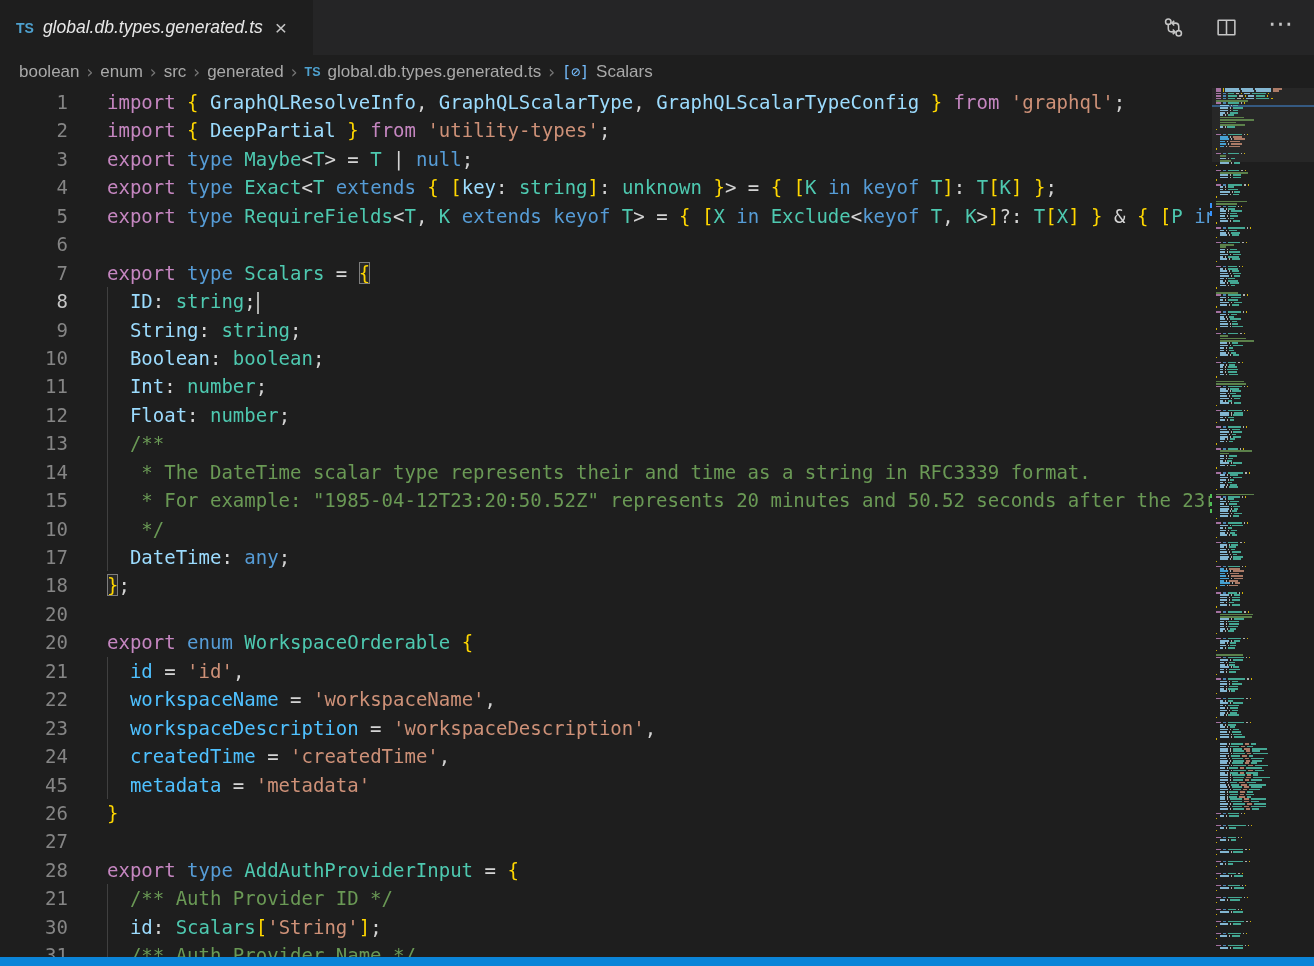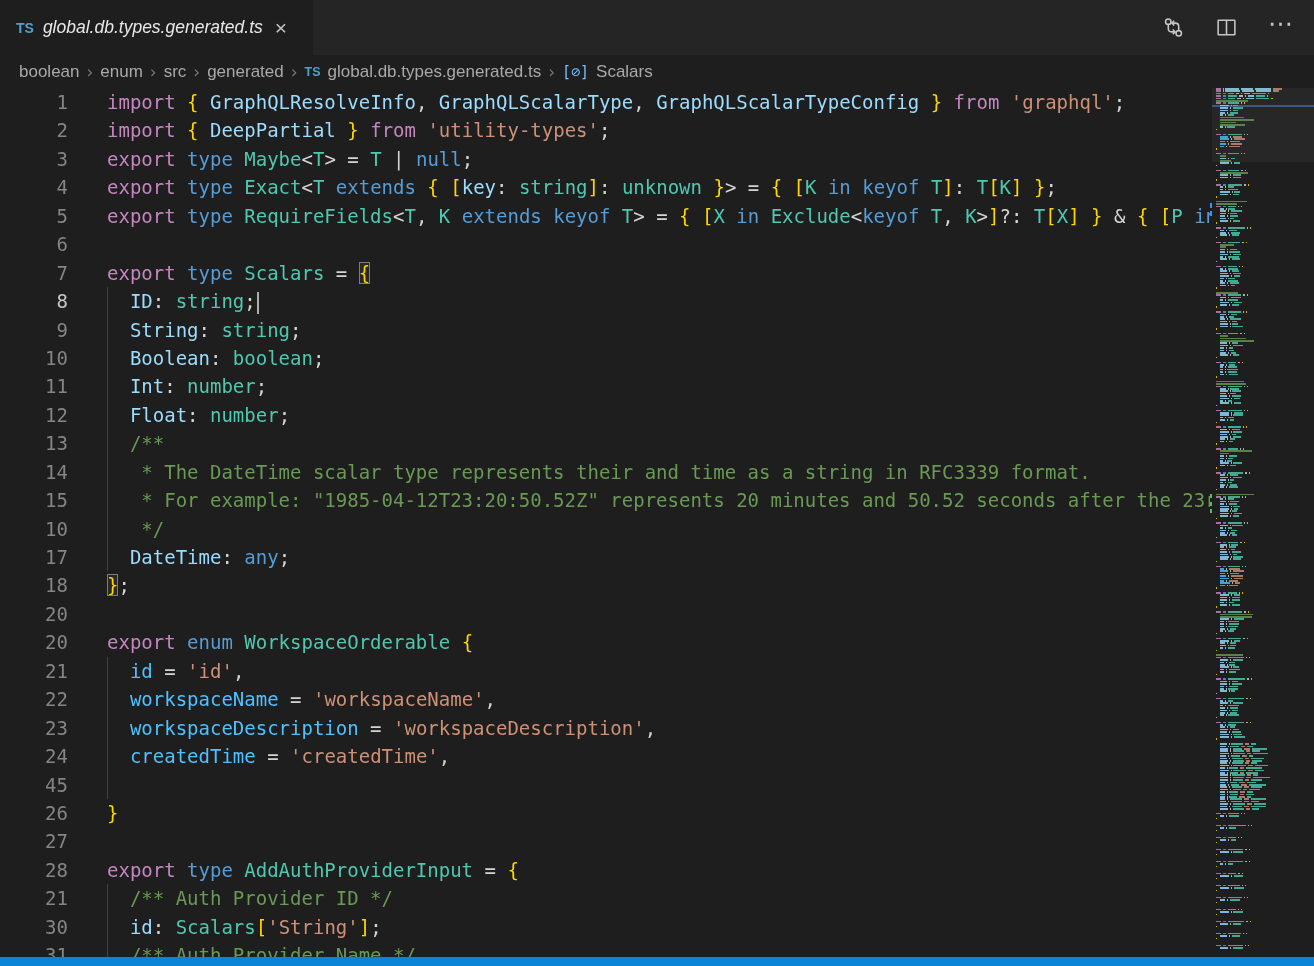--- a/index.html
+++ b/index.html
@@ -120,21 +120,21 @@
       <div class="line"><div class="ln">15</div><div class="guide"></div><div class="code"><span class="tk" style="color: rgb(106, 153, 85);">   * For example: "1985-04-12T23:20:50.52Z" represents 20 minutes and 50.52 seconds after the 23rd</span></div></div>
       <div class="line"><div class="ln">10</div><div class="guide"></div><div class="code"><span class="tk" style="color: rgb(106, 153, 85);">   */</span></div></div>
       <div class="line"><div class="ln">17</div><div class="guide"></div><div class="code"><span class="tk" style="color: rgb(212, 212, 212);">  </span><span class="tk" style="color: rgb(156, 220, 254);">DateTime</span><span class="tk" style="color: rgb(212, 212, 212);">: </span><span class="tk" style="color: rgb(86, 156, 214);">any</span><span class="tk" style="color: rgb(212, 212, 212);">;</span></div></div>
       <div class="line"><div class="ln">18</div><div class="code"><span class="tk match" style="color: rgb(255, 215, 0);">}</span><span class="tk" style="color: rgb(212, 212, 212);">;</span></div></div>
       <div class="line"><div class="ln">20</div><div class="code"></div></div>
       <div class="line"><div class="ln">20</div><div class="code"><span class="tk" style="color: rgb(197, 134, 192);">export </span><span class="tk" style="color: rgb(86, 156, 214);">enum </span><span class="tk" style="color: rgb(78, 201, 176);">WorkspaceOrderable</span><span class="tk" style="color: rgb(212, 212, 212);"> </span><span class="tk" style="color: rgb(255, 215, 0);">{</span></div></div>
       <div class="line"><div class="ln">21</div><div class="guide"></div><div class="code"><span class="tk" style="color: rgb(212, 212, 212);">  </span><span class="tk" style="color: rgb(79, 193, 255);">id</span><span class="tk" style="color: rgb(212, 212, 212);"> = </span><span class="tk" style="color: rgb(206, 145, 120);">'id'</span><span class="tk" style="color: rgb(212, 212, 212);">,</span></div></div>
       <div class="line"><div class="ln">22</div><div class="guide"></div><div class="code"><span class="tk" style="color: rgb(212, 212, 212);">  </span><span class="tk" style="color: rgb(79, 193, 255);">workspaceName</span><span class="tk" style="color: rgb(212, 212, 212);"> = </span><span class="tk" style="color: rgb(206, 145, 120);">'workspaceName'</span><span class="tk" style="color: rgb(212, 212, 212);">,</span></div></div>
       <div class="line"><div class="ln">23</div><div class="guide"></div><div class="code"><span class="tk" style="color: rgb(212, 212, 212);">  </span><span class="tk" style="color: rgb(79, 193, 255);">workspaceDescription</span><span class="tk" style="color: rgb(212, 212, 212);"> = </span><span class="tk" style="color: rgb(206, 145, 120);">'workspaceDescription'</span><span class="tk" style="color: rgb(212, 212, 212);">,</span></div></div>
       <div class="line"><div class="ln">24</div><div class="guide"></div><div class="code"><span class="tk" style="color: rgb(212, 212, 212);">  </span><span class="tk" style="color: rgb(79, 193, 255);">createdTime</span><span class="tk" style="color: rgb(212, 212, 212);"> = </span><span class="tk" style="color: rgb(206, 145, 120);">'createdTime'</span><span class="tk" style="color: rgb(212, 212, 212);">,</span></div></div>
-      <div class="line"><div class="ln">45</div><div class="guide"></div></div>
+      <div class="line"><div class="ln">45</div><div class="guide"></div><div class="code"><span class="tk" style="color: rgb(212, 212, 212);">  </span><span class="tk" style="color: rgb(79, 193, 255);">metadata</span><span class="tk" style="color: rgb(212, 212, 212);"> = </span><span class="tk" style="color: rgb(206, 145, 120);">'metadata'</span></div></div>
       <div class="line"><div class="ln">26</div><div class="code"><span class="tk" style="color: rgb(255, 215, 0);">}</span></div></div>
       <div class="line"><div class="ln">27</div><div class="code"></div></div>
       <div class="line"><div class="ln">28</div><div class="code"><span class="tk" style="color: rgb(197, 134, 192);">export </span><span class="tk" style="color: rgb(86, 156, 214);">type </span><span class="tk" style="color: rgb(78, 201, 176);">AddAuthProviderInput</span><span class="tk" style="color: rgb(212, 212, 212);"> = </span><span class="tk" style="color: rgb(255, 215, 0);">{</span></div></div>
       <div class="line"><div class="ln">21</div><div class="guide"></div><div class="code"><span class="tk" style="color: rgb(106, 153, 85);">  /** Auth Provider ID */</span></div></div>
       <div class="line"><div class="ln">30</div><div class="guide"></div><div class="code"><span class="tk" style="color: rgb(212, 212, 212);">  </span><span class="tk" style="color: rgb(156, 220, 254);">id</span><span class="tk" style="color: rgb(212, 212, 212);">: </span><span class="tk" style="color: rgb(78, 201, 176);">Scalars</span><span class="tk" style="color: rgb(255, 215, 0);">[</span><span class="tk" style="color: rgb(206, 145, 120);">'String'</span><span class="tk" style="color: rgb(255, 215, 0);">]</span><span class="tk" style="color: rgb(212, 212, 212);">;</span></div></div>
       <div class="line"><div class="ln">31</div><div class="guide"></div><div class="code"><span class="tk" style="color: rgb(106, 153, 85);">  /** Auth Provider Name */</span></div></div>
     </div>
 
   <div class="ruler" id="ruler">
       <i style="top: 115px; height: 5px; background: rgb(55, 148, 255);"></i>

